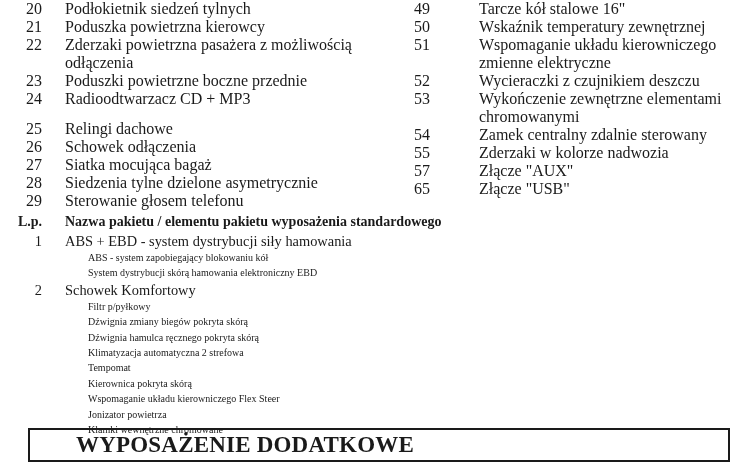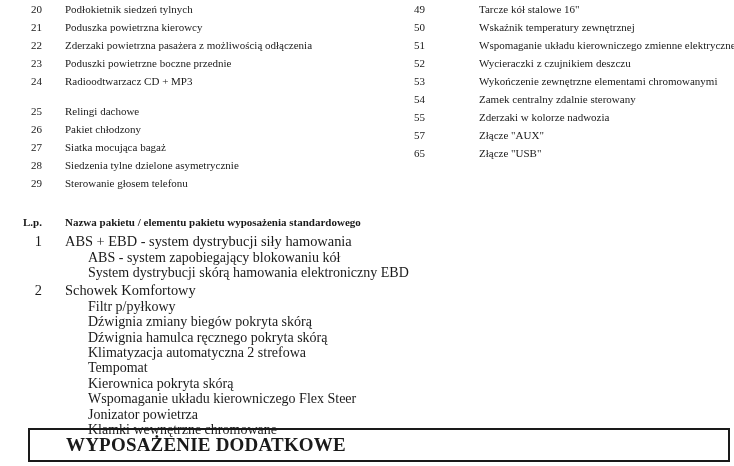--- a/index.html
+++ b/index.html
@@ -32,21 +32,21 @@
   .col {
     position: absolute;
     top: 0;
   }
   .col-left  { left: 0px;   width: 380px; }
   .col-right { left: 390px; width: 344px; margin-left: 18px; }
 
   .eq-row {
     display: flex;
     align-items: flex-start;
-    font-size: 11px;
+    font-size: 16px;
     line-height: 18px;
   }
   .eq-num {
     width: 42px;
     min-width: 42px;
     text-align: right;
     padding-right: 0;
   }
   .col-left .eq-num  { width: 42px; min-width: 42px; }
   .col-right .eq-num { width: 48px; min-width: 48px; text-align: left; padding-left: 6px;}
@@ -60,21 +60,21 @@
 
   
   .pkg-header {
     position: absolute;
     left: 0;
     top: 213px;
     width: 734px;
     display: flex;
     align-items: flex-start;
     font-weight: bold;
-    font-size: 11px;
+    font-size: 14px;
     line-height: 18px;
   }
   .pkg-header .h-num {
     width: 42px;
     min-width: 42px;
     text-align: right;
   }
   .pkg-header .h-text {
     padding-left: 23px;
   }
@@ -94,42 +94,42 @@
   }
   .pkg-item .p-num {
     width: 42px;
     min-width: 42px;
     text-align: right;
   }
   .pkg-item .p-name {
     padding-left: 23px;
   }
   .pkg-sub {
-    font-size: 14px;
+    font-size: 10px;
     line-height: 15.4px;
     padding-left: 88px;
   }
 
   
   .section-box {
     position: absolute;
     left: 28px;
     top: 428px;
     width: 702px;
     height: 34px;
     border: 2px solid #1a1a1a;
     box-sizing: border-box;
     display: flex;
     align-items: center;
   }
   .section-box .sb-text {
     font-weight: bold;
-    font-size: 19px;
+    font-size: 23px;
     letter-spacing: 0.2px;
-    padding-left: 36px;
+    padding-left: 46px;
   }
 </style>
 </head>
 <body>
 
 <div class="page">
 
   <div class="cols">
 
     <div class="col col-left">
@@ -156,21 +156,21 @@
       </div>
 
       <div class="spacer-row"></div>
 
       <div class="eq-row">
         <span class="eq-num">25</span>
         <span class="eq-label">Relingi dachowe</span>
       </div>
       <div class="eq-row">
         <span class="eq-num">26</span>
-        <span class="eq-label">Pakiet chłodzony</span>
+        <span class="eq-label">Schowek odłączenia</span>
       </div>
       <div class="eq-row">
         <span class="eq-num">27</span>
         <span class="eq-label">Siatka mocująca bagaż</span>
       </div>
       <div class="eq-row">
         <span class="eq-num">28</span>
         <span class="eq-label">Siedzenia tylne dzielone asymetrycznie</span>
       </div>
       <div class="eq-row">

